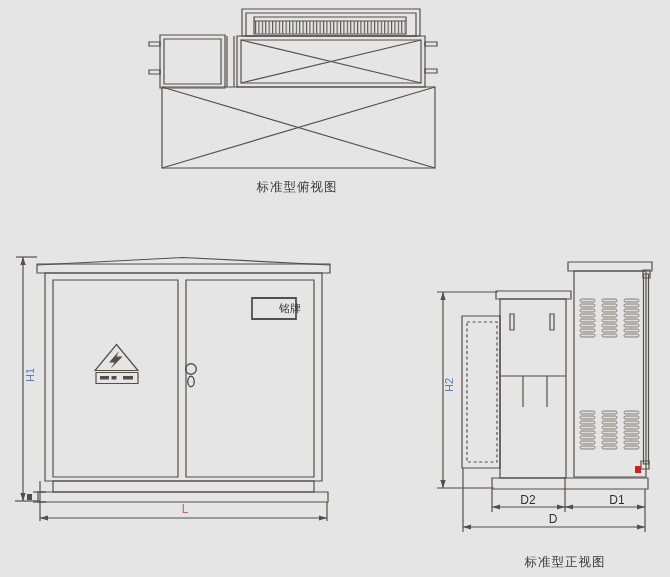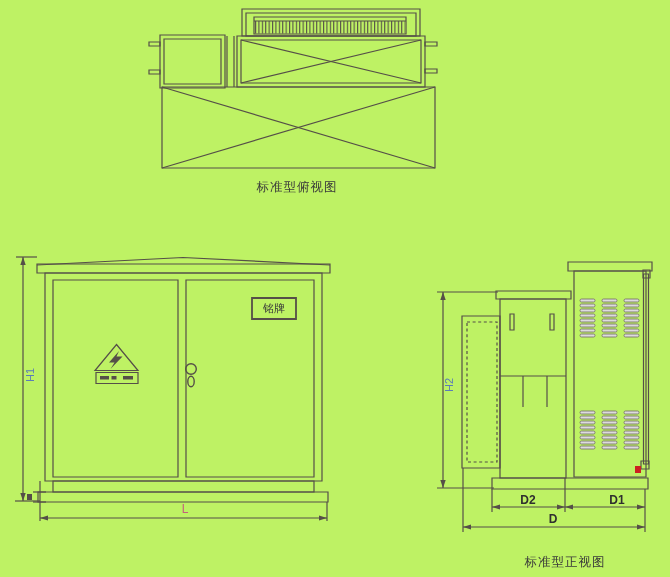--- a/index.html
+++ b/index.html
@@ -1,26 +1,26 @@
 <!DOCTYPE html>
 <html><head>
 <meta charset="utf-8">
 <style>
   html,body{margin:0;padding:0;background:#ffffff;}
-  #stage{position:relative;width:670px;height:577px;background:#bef264;overflow:hidden;
+  #stage{position:relative;width:670px;height:577px;background:#e5e5e5;overflow:hidden;
          font-family:"Liberation Sans", sans-serif;}
   .caption{position:absolute;font-size:12.5px;letter-spacing:1px;color:#3a3a3a;
            text-align:center;white-space:nowrap;}
   .dim-label{position:absolute;text-align:center;font-size:12px;}
   .dim-label.rot{display:flex;align-items:center;justify-content:center;
                  transform:rotate(-90deg);font-size:11px;}
   .blue{color:#5b7cb8;}
   .pink{color:#c4607e;}
-  .black{color:#2f2f2f;font-weight:bold;}
-  .nameplate-text{position:absolute;font-size:11px;color:#3a3a3a;text-align:center;}
+  .black{color:#2f2f2f;}
+  .nameplate-text{position:absolute;font-size:11px;color:#3a3a3a;text-align:left;margin-left:27px;}
   svg{position:absolute;overflow:visible;}
   svg *{vector-effect:non-scaling-stroke;}
 </style>
 </head>
 <body>
 
 <div id="stage">
 
   <svg style="left:140px;top:0px" width="310" height="200" viewBox="140 0 310 200" fill="none" stroke="#554f48" stroke-width="1.2">
     <defs>

